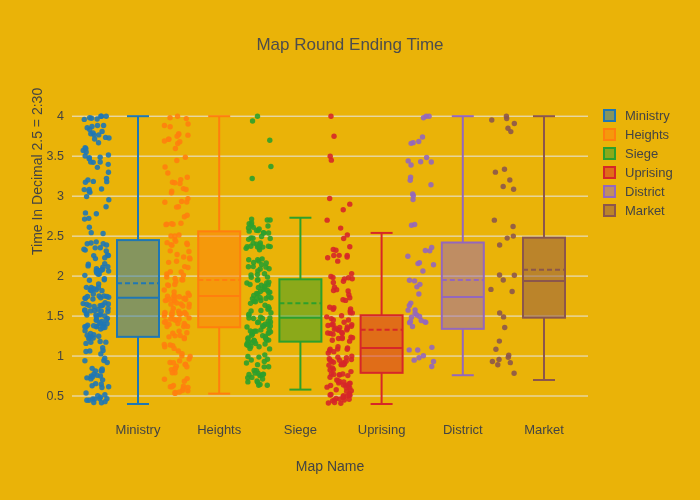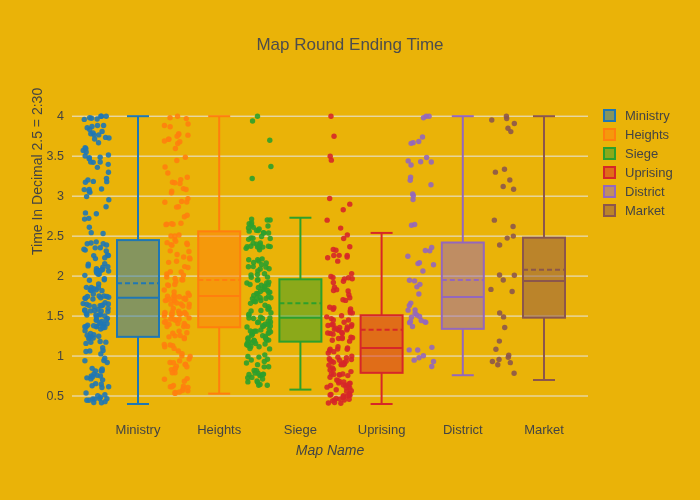--- a/index.html
+++ b/index.html
@@ -5,22 +5,22 @@
   html,body{margin:0;padding:0;background:#fff;}
   .canvas{
     position:relative;width:700px;height:500px;background:#eab308;
     font-family:"Liberation Sans",sans-serif;overflow:hidden;
   }
   .chart-title{
     position:absolute;left:0;top:35px;width:700px;text-align:center;
     font-size:17px;color:#4d4d4d;
   }
   .x-title{
-    position:absolute;left:72px;top:442px;width:516px;text-align:center;
-    font-size:14px;color:#444;font-style:italic;
+    position:absolute;left:72px;top:458px;width:516px;text-align:center;
+    font-size:14px;color:#444;
   }
   .y-title-anchor{position:absolute;left:37px;top:255px;width:0;height:0;}
   .y-title-anchor span{
     display:block;white-space:nowrap;font-size:14px;color:#444;
     transform:translate(-50%,-50%) rotate(-90deg);
   }
   .legend{
     position:absolute;left:603px;top:106px;
   }
   .legend-item{

